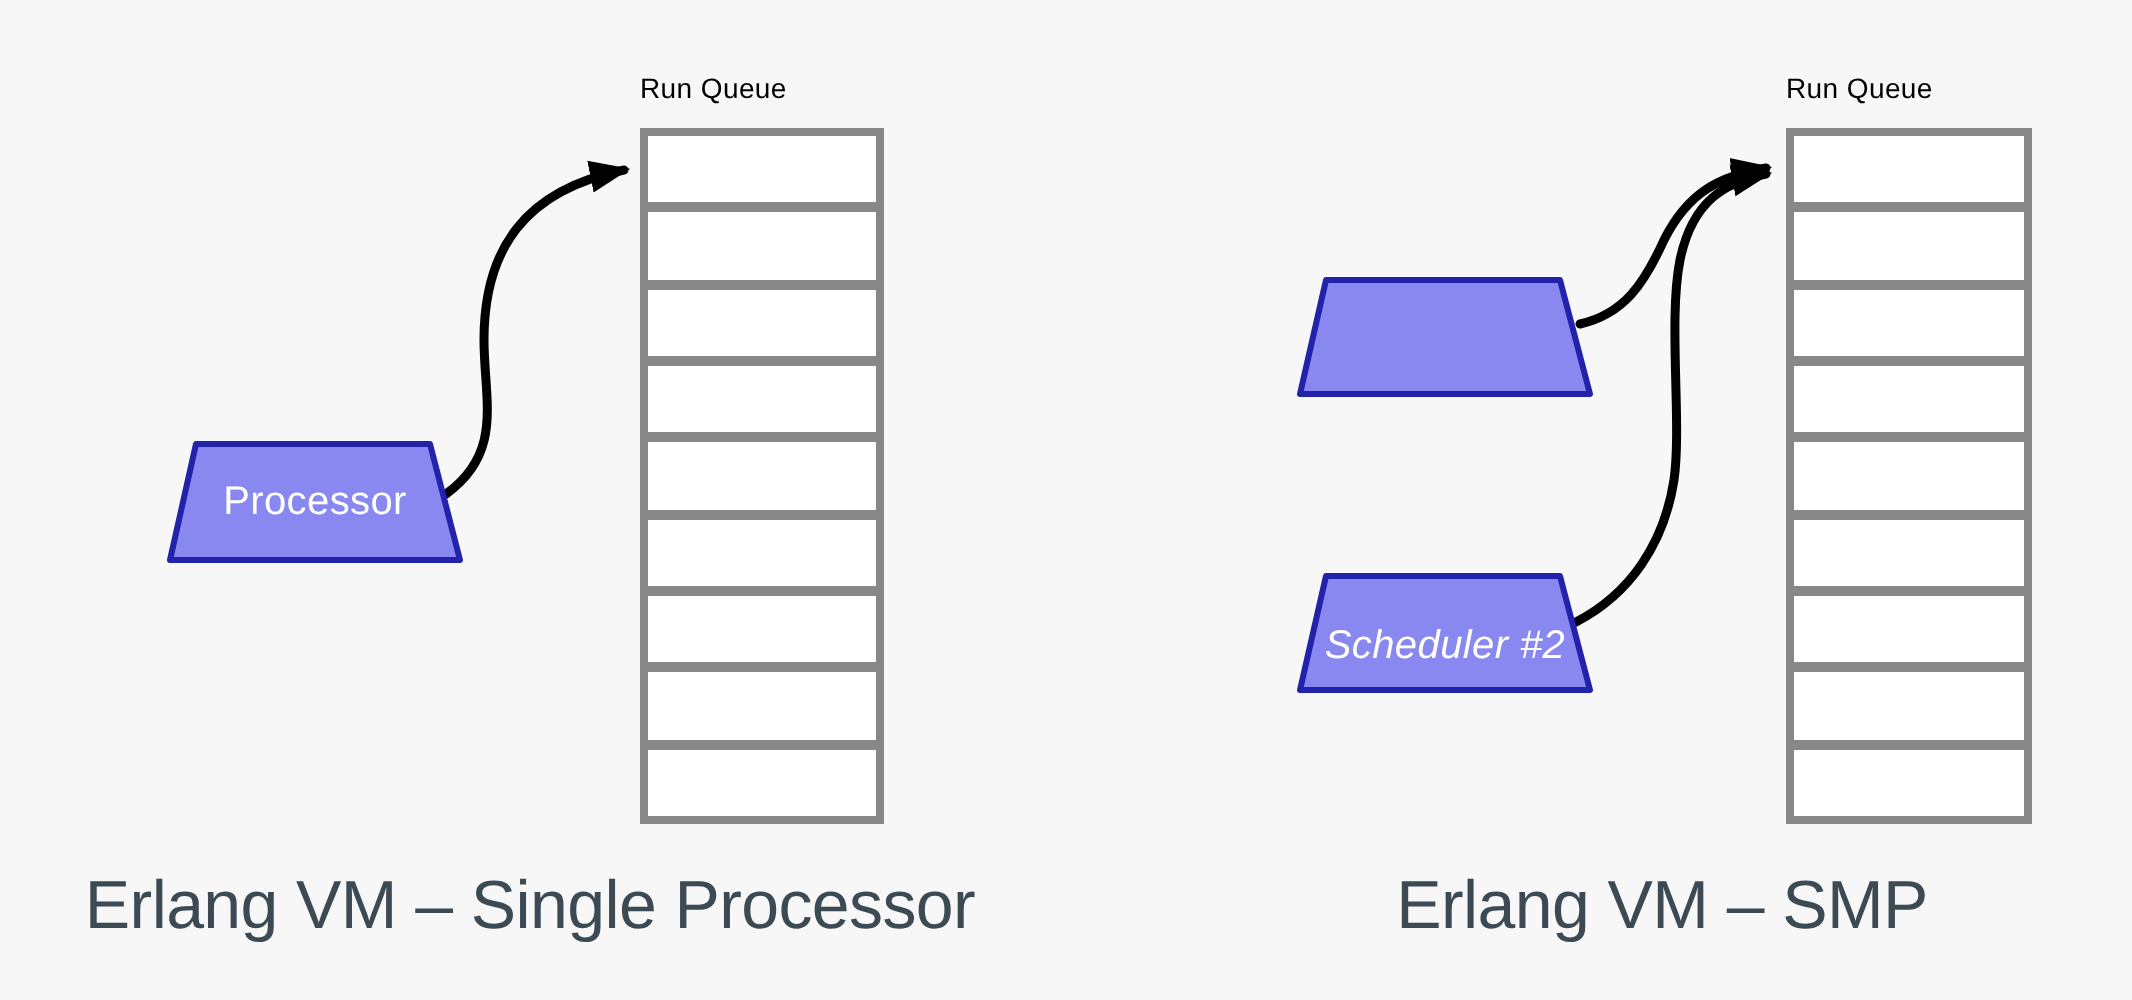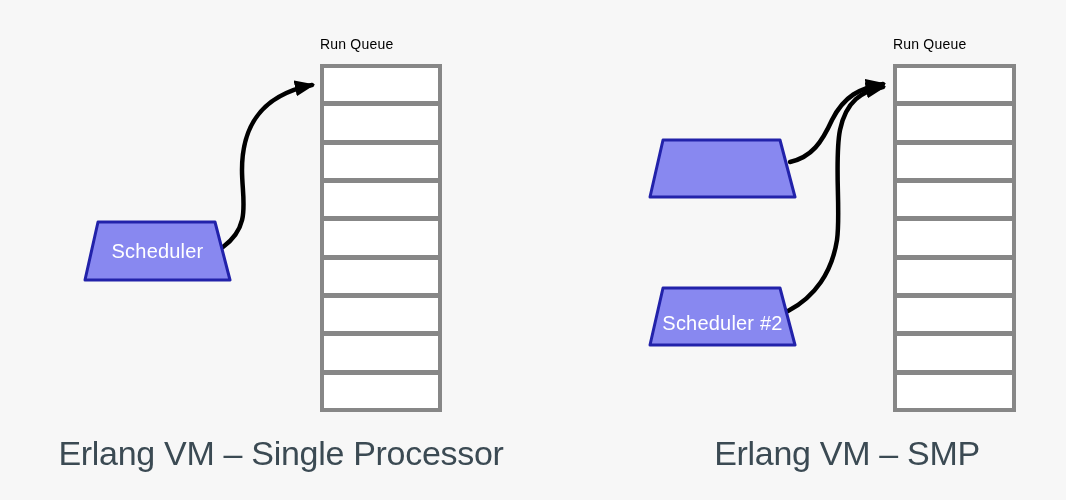--- a/index.html
+++ b/index.html
@@ -53,30 +53,29 @@
     position:absolute;
     display:flex;align-items:center;justify-content:center;
     color:var(--scheduler-text);
     font-size:20px;
     letter-spacing:0.2px;
     pointer-events:none;
     white-space:nowrap;
   }
   .scheduler-label.single{left:85px;top:222px;width:145px;height:58px;}
   .scheduler-label.smp1{left:650px;top:140px;width:145px;height:57px;}
-  .scheduler-label.smp2{left:650px;top:288px;width:145px;height:71px;}
+  .scheduler-label.smp2{left:650px;top:288px;width:145px;height:71px;font-style:italic;}
   .caption{
     position:absolute;
     top:428px;height:50px;
     text-align:center;
     font-size:34px;
     color:var(--caption-text);
     letter-spacing:-0.3px;
     line-height:50px;
-    padding-left:16px;
   }
   .caption.left{left:0px;width:530px;}
   .caption.right{left:566px;width:530px;}
   .trapezoid{fill:var(--scheduler-fill);stroke:var(--scheduler-border);stroke-width:3;stroke-linejoin:round;}
   .arrow-path{fill:none;stroke:var(--arrow);stroke-width:4.5;stroke-linecap:round;}
   .arrowhead-fill{fill:var(--arrow);}
 </style>
 </head>
 <body>
 
@@ -104,21 +103,21 @@
       <div class="queue-cell"></div>
       <div class="queue-cell"></div>
       <div class="queue-cell"></div>
       <div class="queue-cell"></div>
       <div class="queue-cell"></div>
       <div class="queue-cell"></div>
       <div class="queue-cell"></div>
       <div class="queue-cell"></div>
       <div class="queue-cell"></div>
     </div>
-  <div class="scheduler-label single">Scheduler</div>
+  <div class="scheduler-label single">Processor</div>
   <div class="caption left">Erlang VM – Single Processor</div>
 
   <div class="run-queue-label right">Run Queue</div>
   <div class="run-queue right">
       <div class="queue-cell"></div>
       <div class="queue-cell"></div>
       <div class="queue-cell"></div>
       <div class="queue-cell"></div>
       <div class="queue-cell"></div>
       <div class="queue-cell"></div>

